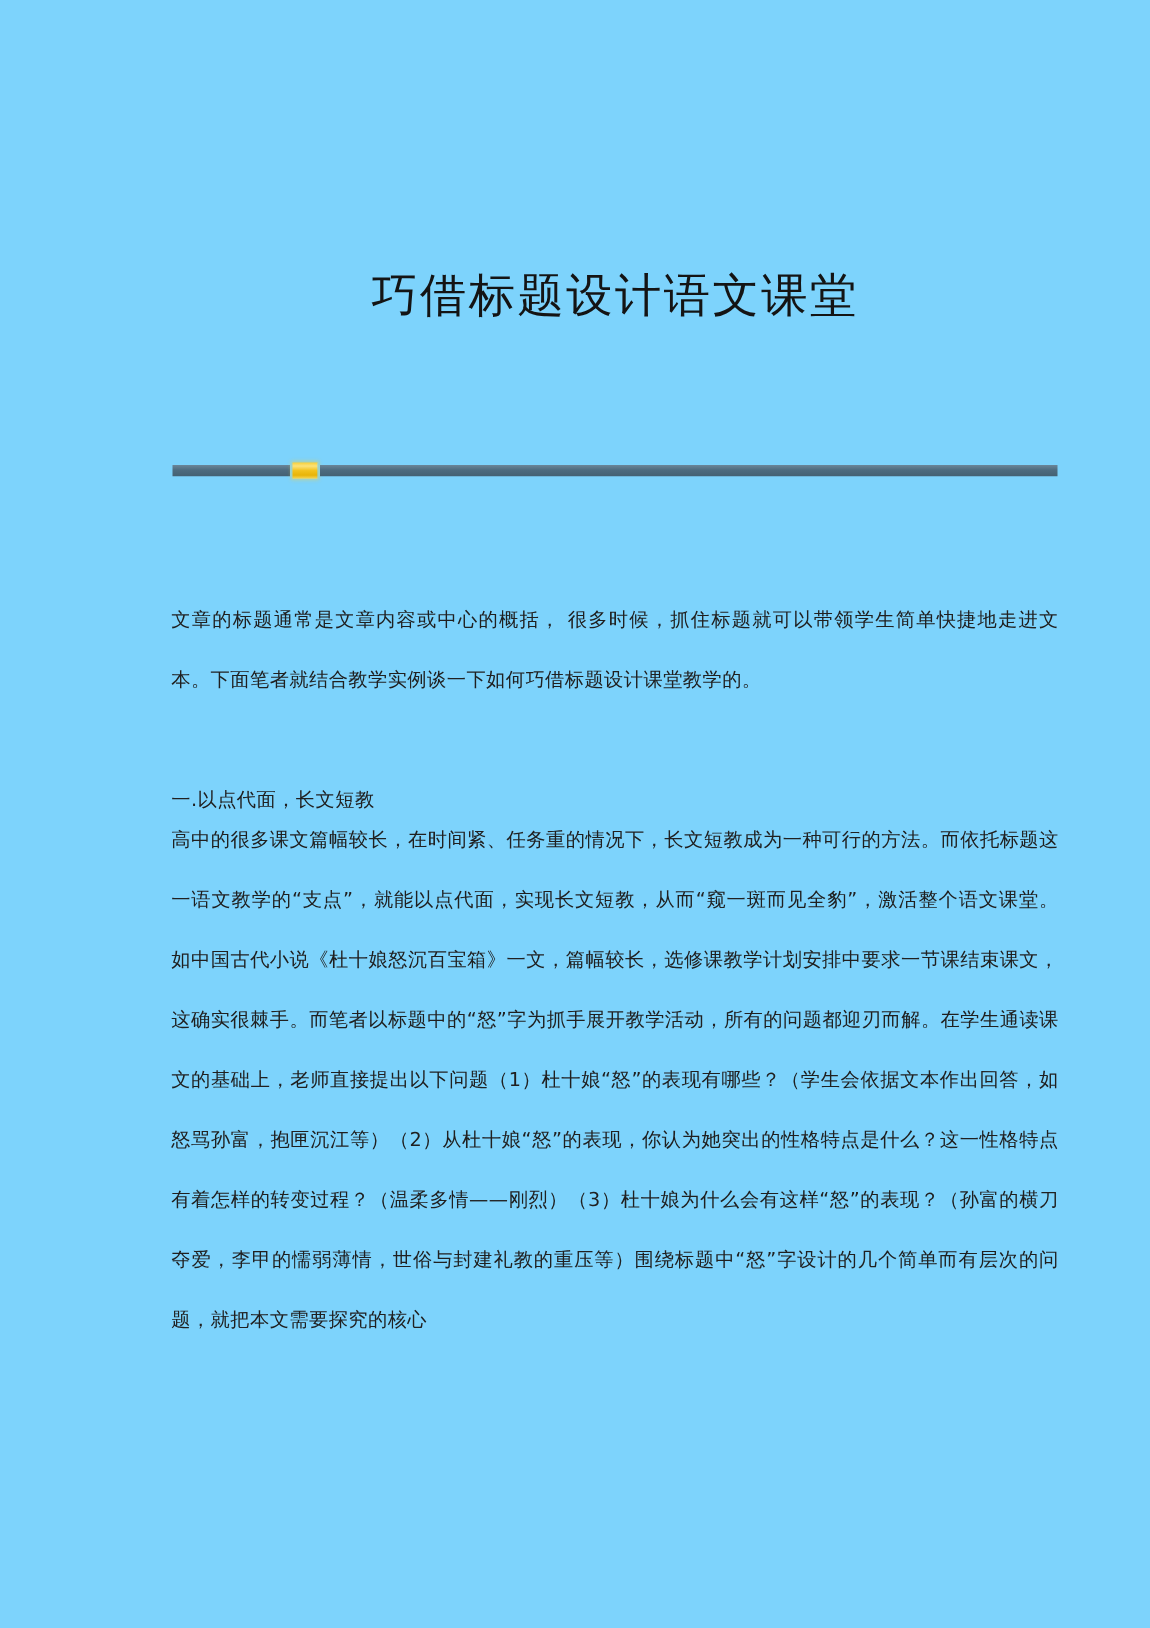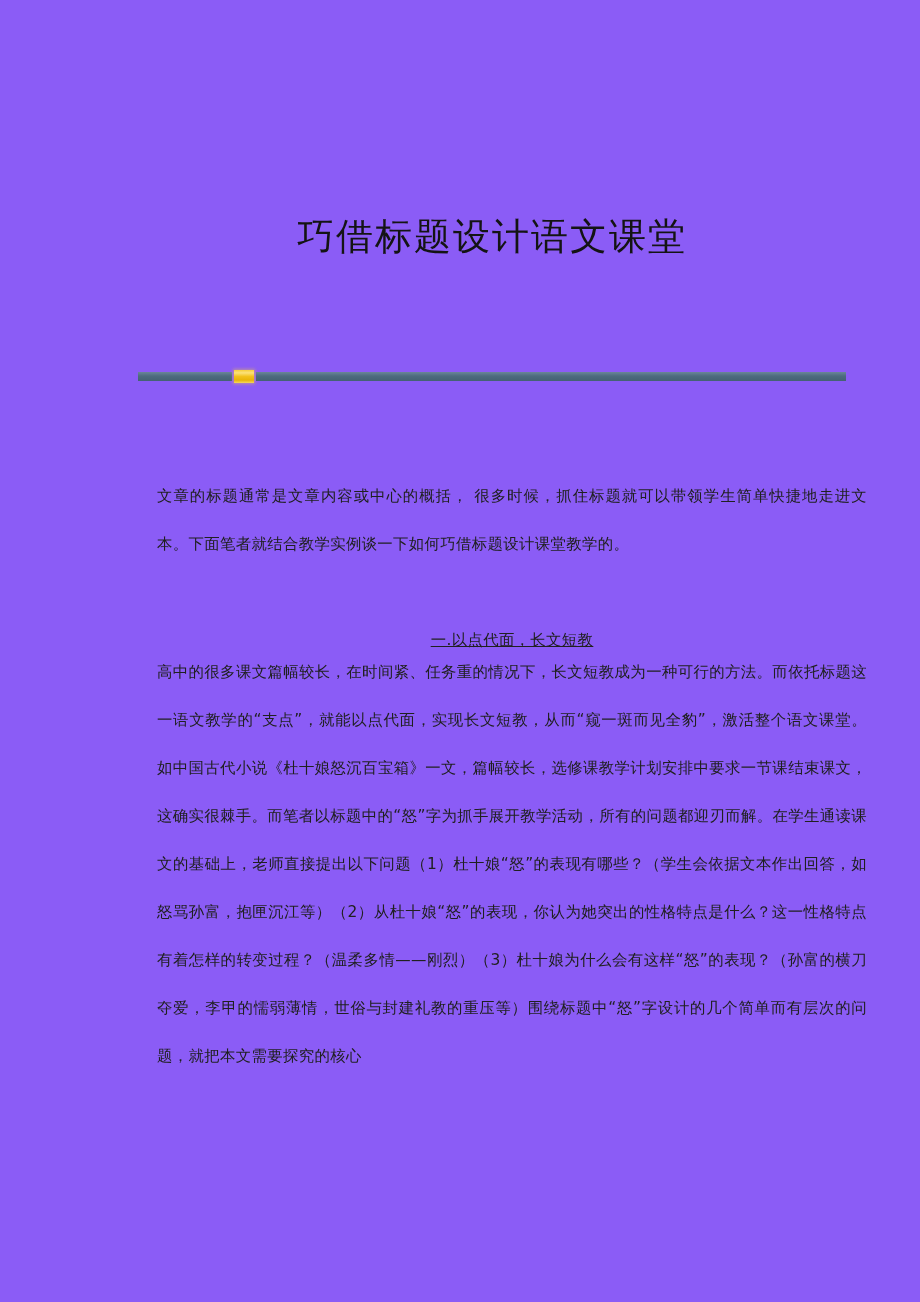--- a/index.html
+++ b/index.html
@@ -10,21 +10,21 @@
   }
   body {
     font-family: "DejaVu Sans", "Liberation Sans", sans-serif;
     color: #000000;
   }
   .page {
     position: relative;
     width: 920px;
     height: 1302px;
     margin: 0 auto;
-    background: #8b5cf6;
+    background: #7dd3fc;
     overflow: hidden;
     box-sizing: border-box;
   }
   .content {
     position: absolute;
     left: 137px;
     top: 0;
     width: 710px;
   }
 
@@ -79,37 +79,35 @@
     background: linear-gradient(to bottom,
         #f7cf3a 0%, #fbe27a 22%, #f2c21d 50%, #e8b408 78%, #f5d85c 100%);
     box-shadow: 0 0 3px 1px rgba(247, 207, 58, 0.45);
   }
 
   
   .body-block {
     position: absolute;
     left: 0;
     width: 710px;
-    margin-left: 20px;
   }
   p.para {
     margin: 0;
     padding: 0;
     font-family: "DejaVu Sans", "Liberation Sans", sans-serif;
     font-size: 15.4px;
     line-height: 48px;
     color: #202020;
     text-align: justify;
     text-justify: inter-ideograph;
     letter-spacing: 0.35px;
     word-break: break-all;
   }
   p.para.heading {
-    text-align: center;
-    text-decoration: underline;
+    text-align: left;
   }
   .p1 { top: 472px; }
   .p2 { top: 616px; }
   .p3 { top: 648px; }
 </style>
 </head>
 <body>
 
 <div class="page">
   <div class="content">

